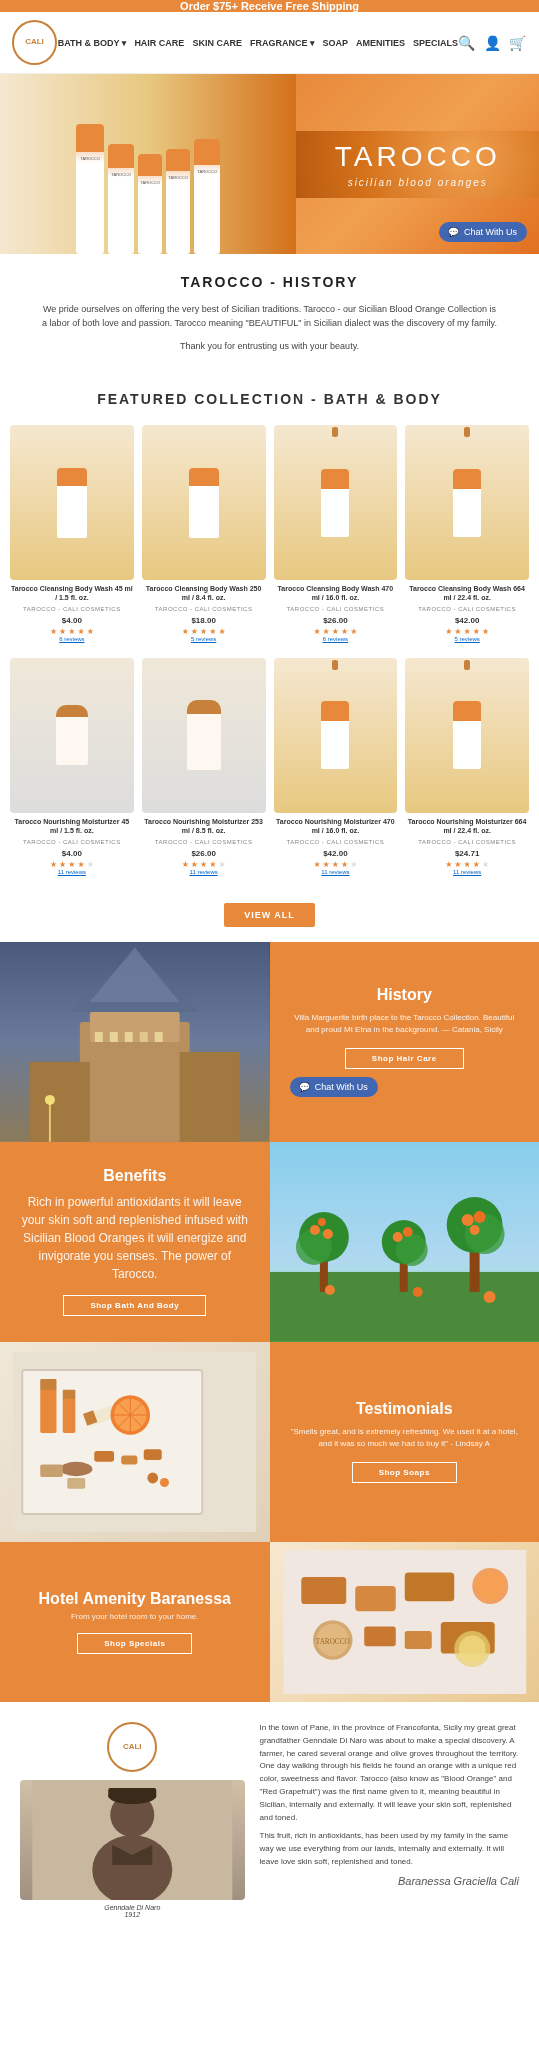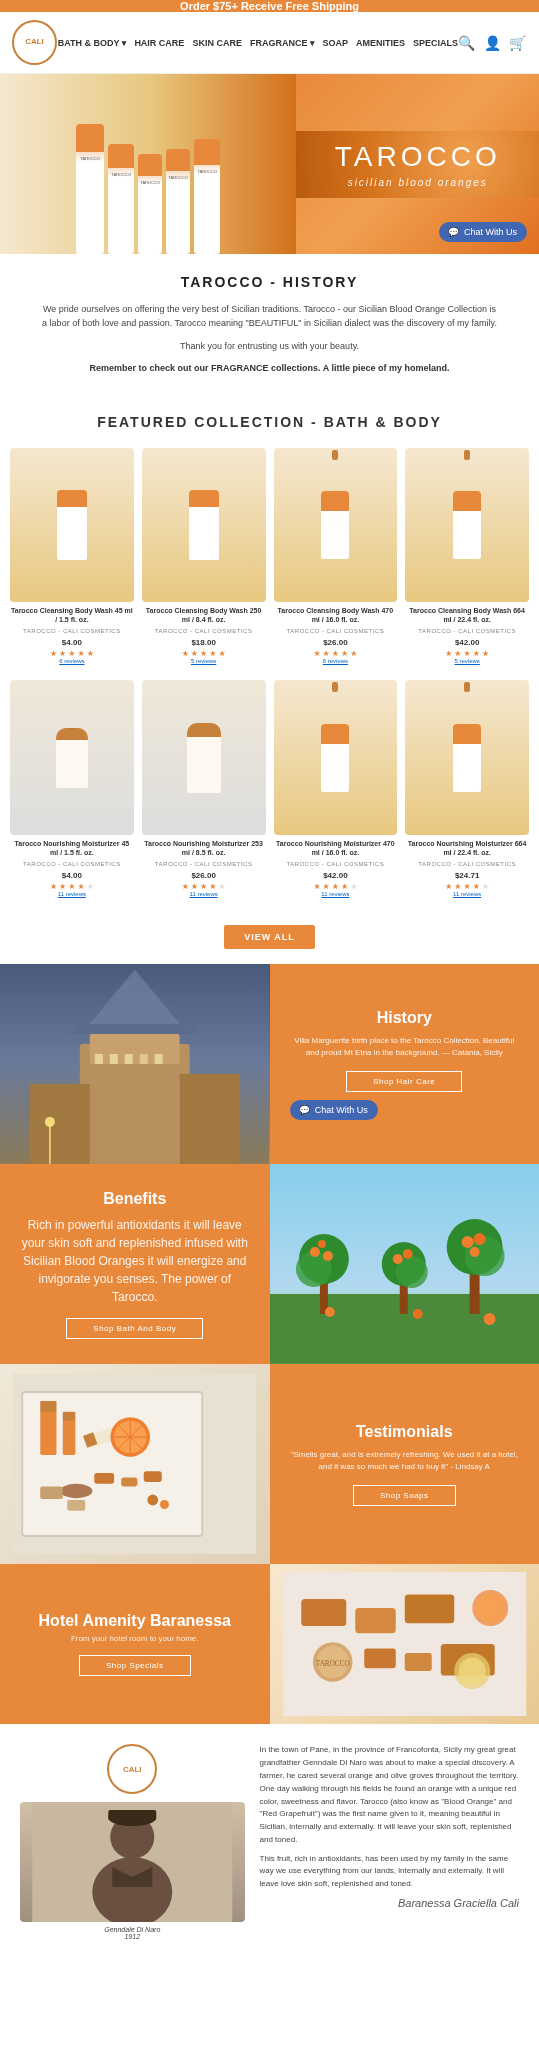--- a/index.html
+++ b/index.html
@@ -297,21 +297,21 @@
       color: rgba(255,255,255,0.9);
       line-height: 1.5;
       margin-bottom: 12px;
     }
     .shop-btn {
       background: transparent;
       border: 1.5px solid #fff;
       color: #fff;
       padding: 5px 26px;
       font-size: 8px;
-      font-weight: 400;
+      font-weight: 700;
       cursor: pointer;
       letter-spacing: 0.5px;
       text-transform: capitalize;
     }
 
     
     .city-img {
       width: 100%;
       height: 100%;
       background: linear-gradient(to bottom, #3a4a6a 0%, #5a6a8a 40%, #8a7a5a 70%, #c89a5a 100%);
@@ -554,21 +554,20 @@
   <button class="chat-btn">
     <span>💬</span>
     <span>Chat With Us</span>
   </button>
 </div>
 
 <div class="history-section">
   <h2>TAROCCO - HISTORY</h2>
   <p>We pride ourselves on offering the very best of Sicilian traditions. Tarocco - our Sicilian Blood Orange Collection is a labor of both love and passion. Tarocco meaning "BEAUTIFUL" in Sicilian dialect was the discovery of my family.</p>
   <p>Thank you for entrusting us with your beauty.</p>
-  <p class="highlight">Remember to check out our FRAGRANCE collections. A little piece of my homeland.</p>
 </div>
 
 <div class="featured-header">
   <span>FEATURED COLLECTION - BATH &amp; BODY</span>
 </div>
 
 <div class="products-grid">
 
   <div class="product-card">
     <div class="product-img">

